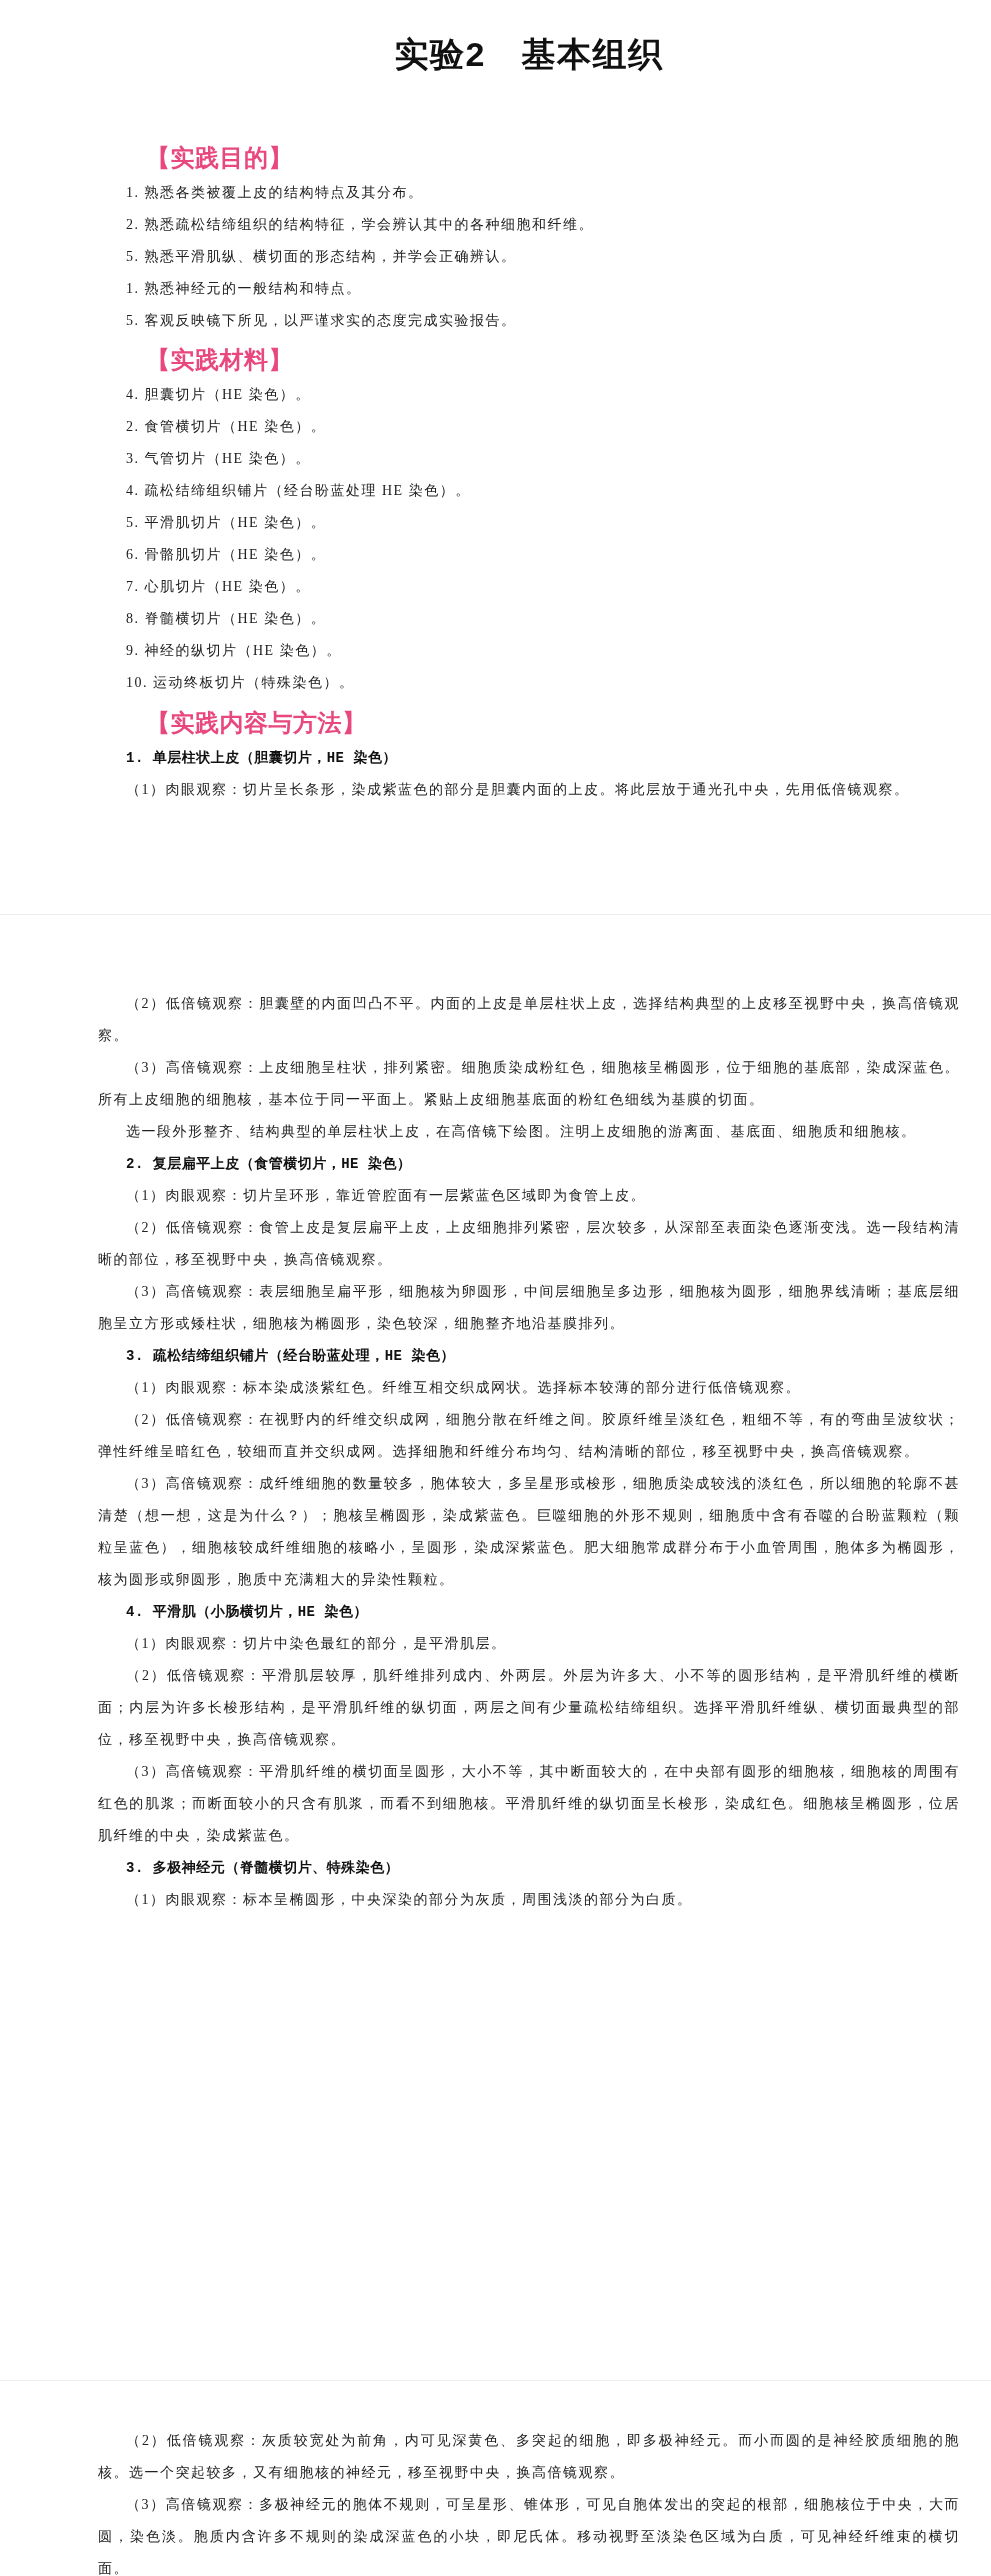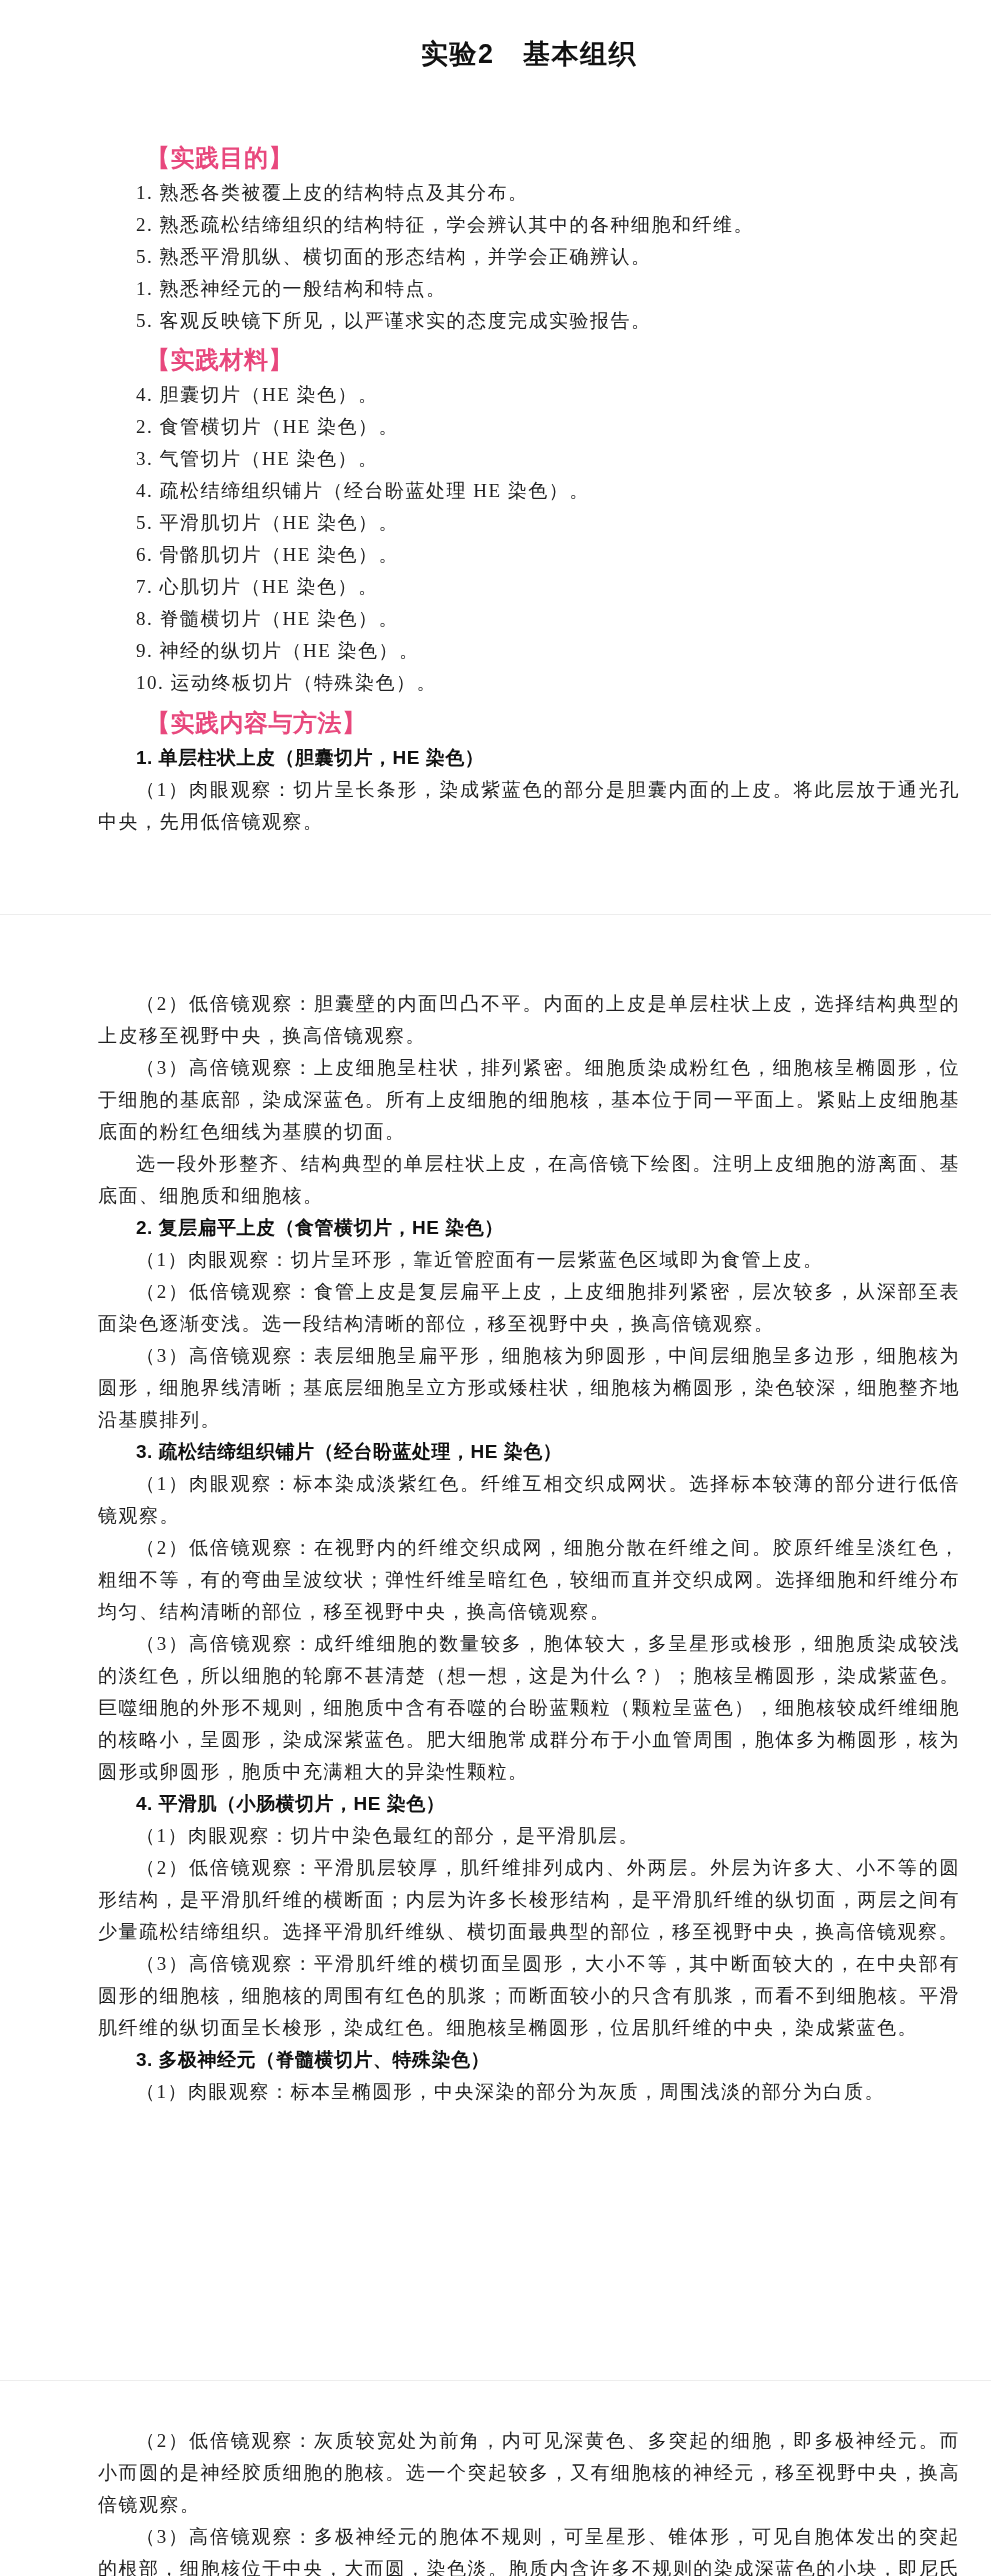--- a/index.html
+++ b/index.html
@@ -23,51 +23,51 @@
     overflow: hidden;
     background: #ffffff;
   }
   .page-1 { height: 914px; padding-top: 1px; }
   .page-2 { height: 1466px; padding-top: 73px; border-top: 0.5px solid #ededed; }
   .page-3 { height: 719px; padding-top: 44px;  border-top: 0.5px solid #ededed; }
 
   h1.doc-title {
     font-family: "Liberation Sans", "DejaVu Sans", sans-serif;
     font-weight: bold;
-    font-size: 27px;
+    font-size: 34px;
     line-height: 32px;
     letter-spacing: 1.5px;
     color: #111111;
     text-align: center;
     margin: 37px 0 72px 0;
   }
   h2.sec {
     font-family: "Liberation Sans", "DejaVu Sans", sans-serif;
     font-weight: bold;
     font-size: 24px;
     line-height: 32px;
     color: var(--accent);
     margin: 7.2px 0 3.1px 0;
     text-indent: 2em;
     letter-spacing: 0.5px;
   }
   p, .para, .sub, .item {
     margin: 0;
-    font-size: 19px;
+    font-size: 14px;
     line-height: 32px;
     letter-spacing: 1.5px;
     text-align: justify;
   }
   .para, .sub, .item, .lead {
     text-indent: 2em;
   }
   .sub {
-    font-family: Liberation Sans, sans-serif;
+    font-family: Liberation Mono, monospace;
     font-weight: bold;
-    font-size: 19px;
+    font-size: 14px;
     color: #111111;
     letter-spacing: 0.5px;
   }
 </style>
 </head>
 <body style="--accent: #e8487d;">
 
 <section class="page page-1">
   <h1 class="doc-title">实验2　基本组织</h1>
 

